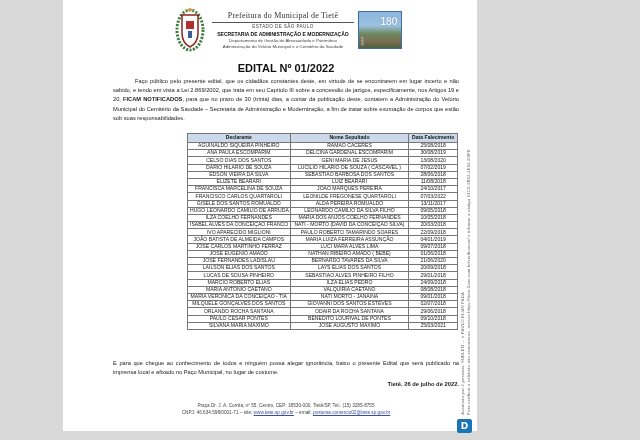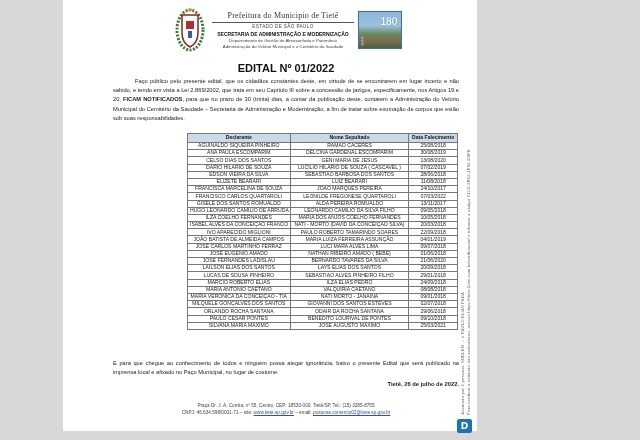--- a/index.html
+++ b/index.html
@@ -53,21 +53,21 @@
 
   <svg class="coat" viewBox="0 0 30 45">
     <ellipse cx="15" cy="23" rx="13" ry="20" fill="none" stroke="#3a7a3a" stroke-width="3" stroke-dasharray="2 1.5"></ellipse>
     <path d="M7 8 h16 v18 q0 10 -8 14 q-8 -4 -8 -14 Z" fill="#fdfdfd" stroke="#8a2222" stroke-width="1.5"></path>
     <rect x="11" y="14" width="8" height="8" fill="#b03030"></rect>
     <rect x="13" y="24" width="4" height="7" fill="#3a5a9a"></rect>
     <path d="M10 4 l5 -3 l5 3 z" fill="#c8a23a"></path>
   </svg>
 
   <div class="hdr-text">
-    <div class="hdr-muni">Prefeitura do Municipio de Tietê</div>
+    <div class="hdr-muni">Prefeitura do Municipal de Tietê</div>
     <div class="hdr-rule"></div>
     <div class="hdr-state">ESTADO DE SÃO PAULO</div>
     <div class="hdr-sec">SECRETARIA DE ADMINISTRAÇÃO E MODERNIZAÇÃO</div>
     <div class="hdr-sub">Departamento de Gestão de Almoxarifado e Patrimônio</div>
     <div class="hdr-sub">Administração do Velório Municipal e o Cemitério da Saudade</div>
   </div>
 
   <div class="stamp">
     <span class="stamp-num">180</span>
     <span class="stamp-waves">≈<br>≈<br>≈</span>

